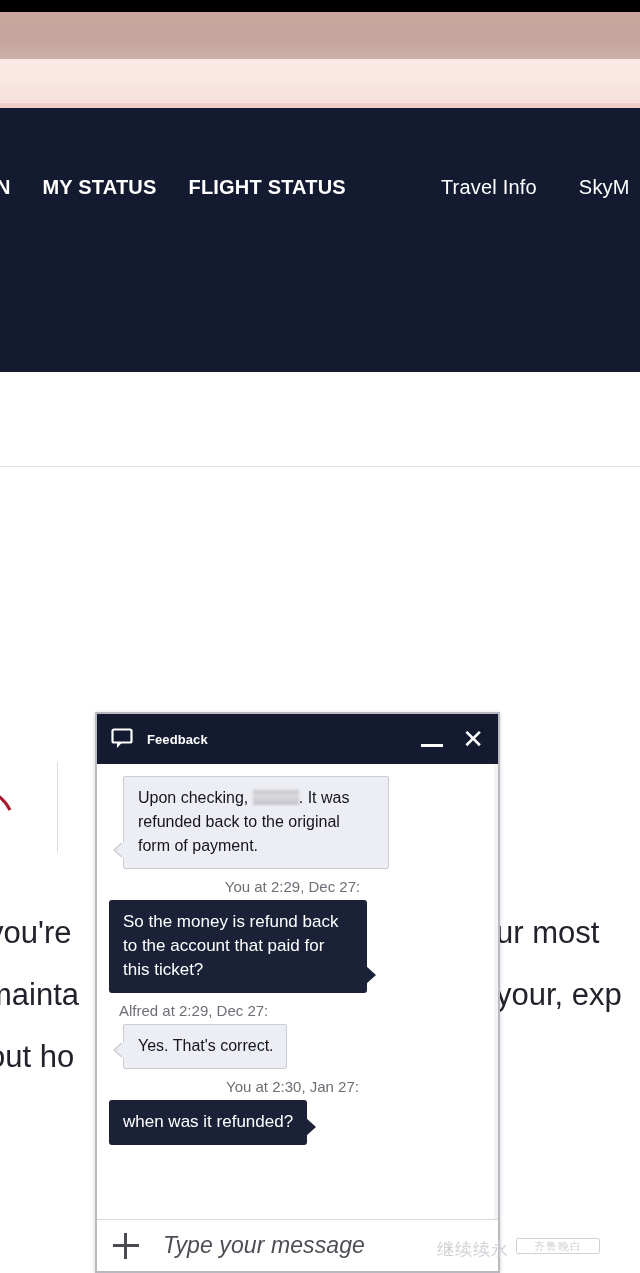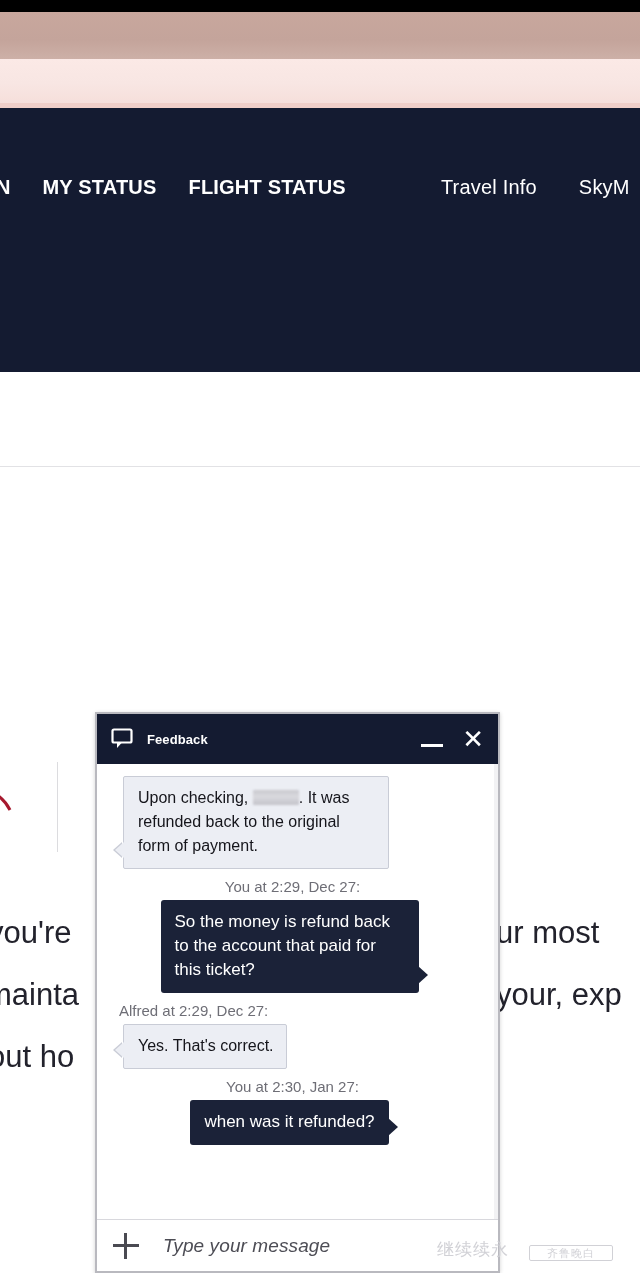--- a/index.html
+++ b/index.html
@@ -104,21 +104,21 @@
     border-top:8px solid transparent; border-bottom:8px solid transparent;
     border-right:9px solid #eceef4;
   }
   .bubble-agent .tail-b {
     position:absolute; left:-11px; bottom:10px; width:0; height:0;
     border-top:8px solid transparent; border-bottom:8px solid transparent;
     border-right:9px solid #c9ccd6;
   }
 
   
-  .user-wrap { display:flex; justify-content:center; padding-right:14px; }
+  .user-wrap { display:flex; justify-content:flex-start; padding-right:14px; }
   .bubble-user {
     position:relative; display:inline-block; max-width:262px;
     background:#1b2238; border-radius:3px;
     padding:10px 14px 11px 14px;
     font-size:17px; line-height:24px; color:#ffffff; text-align:left;
   }
   .bubble-user .tail {
     position:absolute; right:-9px; bottom:9px; width:0; height:0;
     border-top:9px solid transparent; border-bottom:9px solid transparent;
     border-left:10px solid #1b2238;
@@ -137,33 +137,33 @@
   }
   .plus-icon {
     position:relative; width:26px; height:26px; flex:0 0 auto; margin-right:24px;
   }
   .plus-icon:before, .plus-icon:after {
     content:""; position:absolute; background:#4a4a52;
   }
   .plus-icon:before { left:0; top:11px; width:26px; height:3px; }
   .plus-icon:after  { top:0; left:11px; width:3px; height:26px; }
   .msg-placeholder {
-    font-size:19px; font-style:italic; color:#4d4d55; letter-spacing:0.1px;
+    font-size:23px; font-style:italic; color:#4d4d55; letter-spacing:0.1px;
   }
 
   
   .chat-scroll {
     position:absolute; right:0; top:0; width:4px; height:455px; background:#f2f2f4;
   }
 
   
   .watermark {
     position:absolute; left:437px; top:1238px;
     font-size:17px; color:#cfcfd4; letter-spacing:1px;
-    display:flex; align-items:flex-end; gap:20px; opacity:.95;
+    display:flex; align-items:flex-start; gap:7px; opacity:.95;
   }
   .wm-box {
     border:1.6px solid #cfcfd4; border-radius:2px; padding:0 17px;
     font-size:11px; line-height:14px;
   }
 </style>
 </head>
 <body>
 
 <div id="screen">

